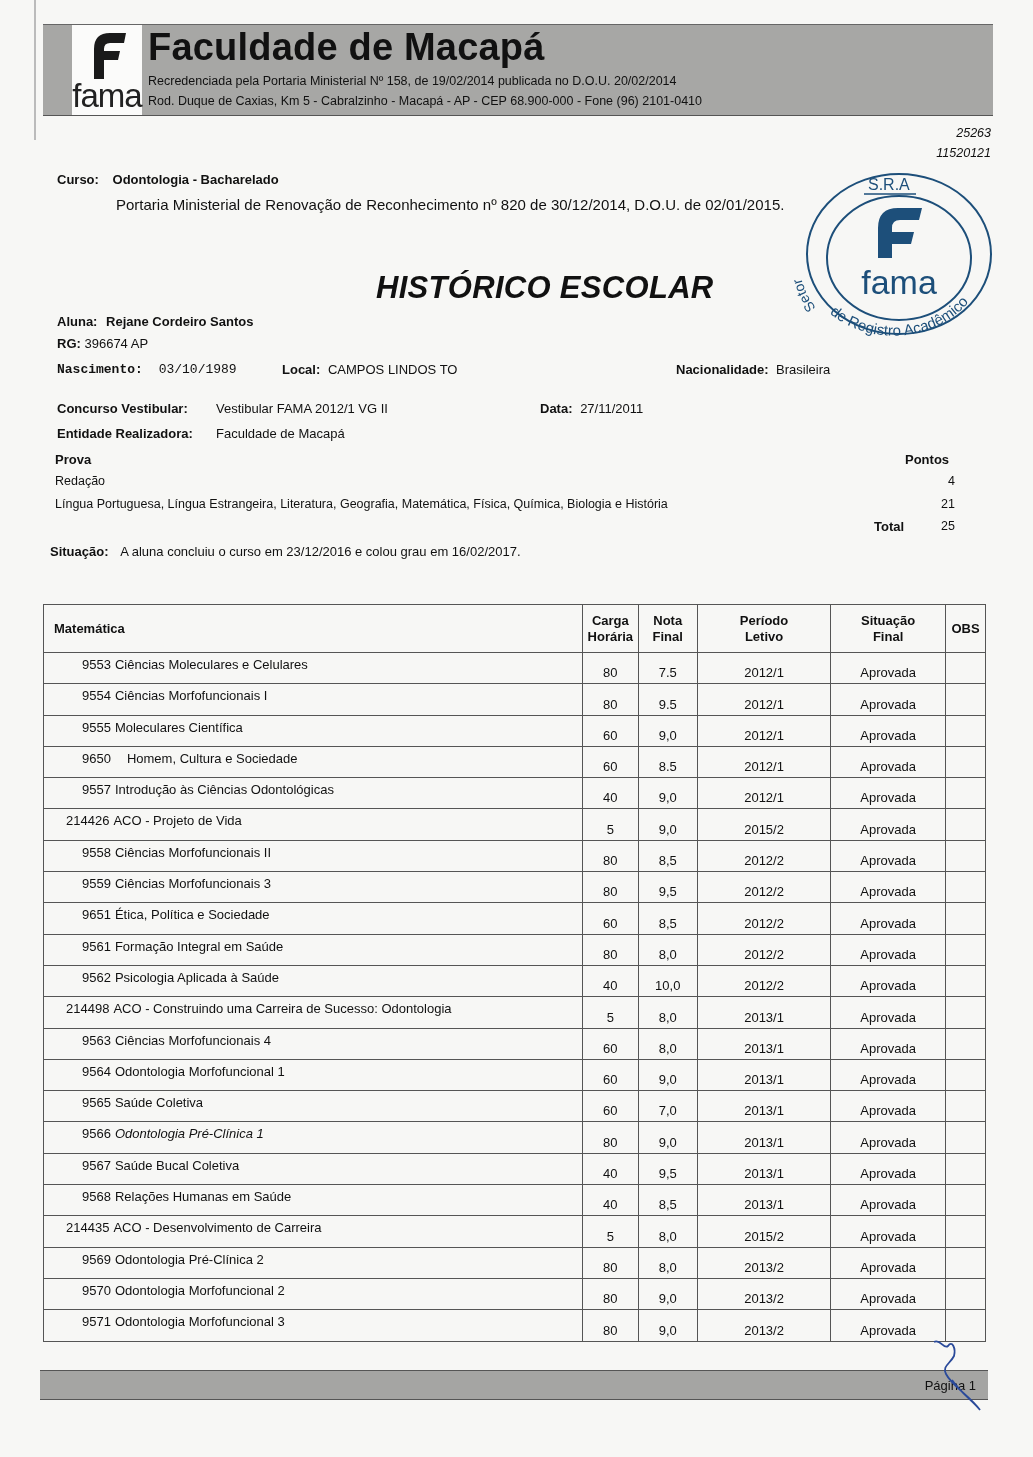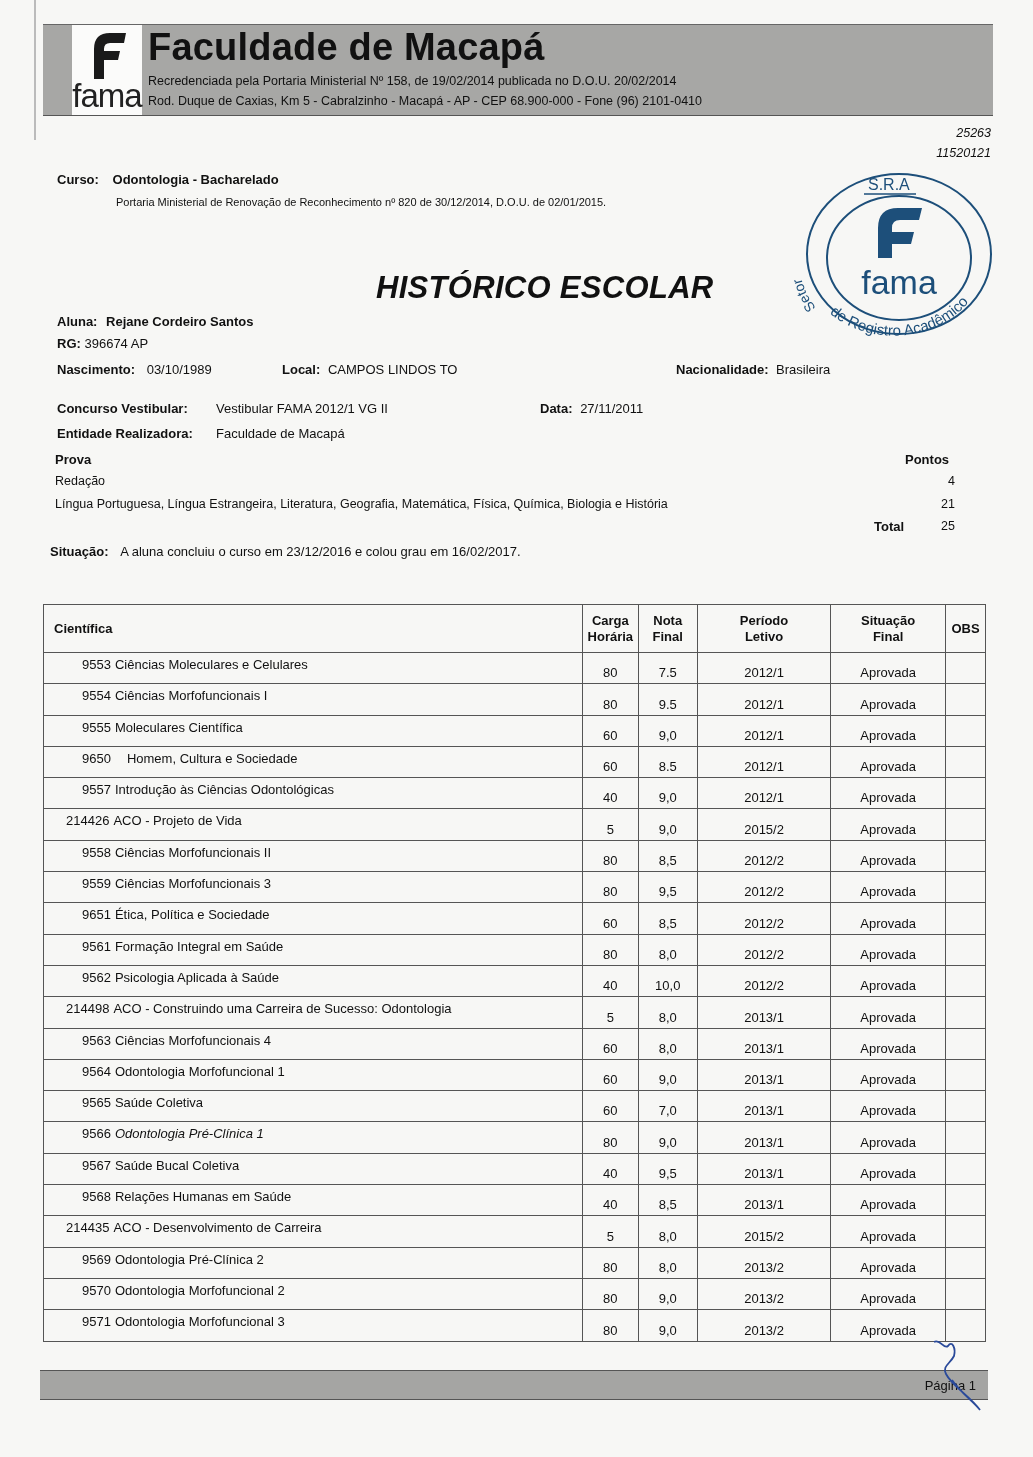--- a/index.html
+++ b/index.html
@@ -70,21 +70,21 @@
 <div class="inst-line1">Recredenciada pela Portaria Ministerial Nº 158, de 19/02/2014 publicada no D.O.U. 20/02/2014</div>
 <div class="inst-line2">Rod. Duque de Caxias, Km 5 - Cabralzinho - Macapá - AP - CEP 68.900-000 - Fone (96) 2101-0410</div>
 
 <div class="doc-num n1">25263</div>
 <div class="doc-num n2">11520121</div>
 
 <div class="field" style="left:57px; top:172px;">
   <span class="lbl">Curso:</span>
   <span class="lbl" style="margin-left:10px;">Odontologia - Bacharelado</span>
 </div>
-<div class="field" style="left:116px; top:196px; font-size:11px;">Portaria Ministerial de Renovação de Reconhecimento nº 820 de 30/12/2014, D.O.U. de 02/01/2015.</div>
+<div class="field" style="left:116px; top:196px; font-size:15px;">Portaria Ministerial de Renovação de Reconhecimento nº 820 de 30/12/2014, D.O.U. de 02/01/2015.</div>
 
 <svg class="stamp" viewBox="0 0 212 190">
   <defs>
     <path id="ringL" d="M30 150 A 90 80 0 0 1 22 70"></path>
     <path id="ringB" d="M38 150 A 92 80 0 0 0 196 120"></path>
   </defs>
   <ellipse cx="113" cy="96" rx="92" ry="80" fill="none" stroke="#1d4f7a" stroke-width="2"></ellipse>
   <ellipse cx="113" cy="100" rx="72" ry="62" fill="none" stroke="#1d4f7a" stroke-width="2"></ellipse>
   <text x="82" y="32" font-family="Liberation Sans, sans-serif" font-size="16" fill="#1d4f7a">S.R.A</text>
   <line x1="78" y1="36" x2="130" y2="36" stroke="#1d4f7a" stroke-width="1.5"></line>
@@ -97,21 +97,21 @@
 <div class="title">HISTÓRICO ESCOLAR</div>
 
 <div class="field" style="left:57px; top:314px;">
   <span class="lbl">Aluna:</span>
   <span class="lbl" style="margin-left:5px;">Rejane Cordeiro Santos</span>
 </div>
 <div class="field" style="left:57px; top:336px;">
   <span class="lbl">RG:</span>
   <span>396674 AP</span>
 </div>
-<div class="field" style="left:57px; top:362px;">
+<div class="field" style="left:57px; top:362px;font-family:Liberation Mono, monospace;">
   <span class="lbl">Nascimento:</span>
   <span style="margin-left:8px;">03/10/1989</span>
 </div>
 <div class="field" style="left:282px; top:362px;">
   <span class="lbl">Local:</span>
   <span style="margin-left:4px;">CAMPOS LINDOS TO</span>
 </div>
 <div class="field" style="left:676px; top:362px;">
   <span class="lbl">Nacionalidade:</span>
   <span style="margin-left:4px;">Brasileira</span>
@@ -148,21 +148,21 @@
   <colgroup>
     <col style="width:526px">
     <col style="width:54px">
     <col style="width:58px">
     <col style="width:130px">
     <col style="width:112px">
     <col style="width:39px">
   </colgroup>
   <thead>
     <tr>
-      <th class="c-name">Científica</th>
+      <th class="c-name">Matemática</th>
       <th><span>Carga</span><br><span>Horária</span></th>
       <th><span>Nota</span><br><span>Final</span></th>
       <th><span>Período</span><br><span>Letivo</span></th>
       <th><span>Situação</span><br><span>Final</span></th>
       <th>OBS</th>
     </tr>
   </thead>
   <tbody id="grades-body">
       <tr>
         <td class="c-name sub"><span>9553</span><span style="margin-left: 4px;">Ciências Moleculares e Celulares</span></td>

